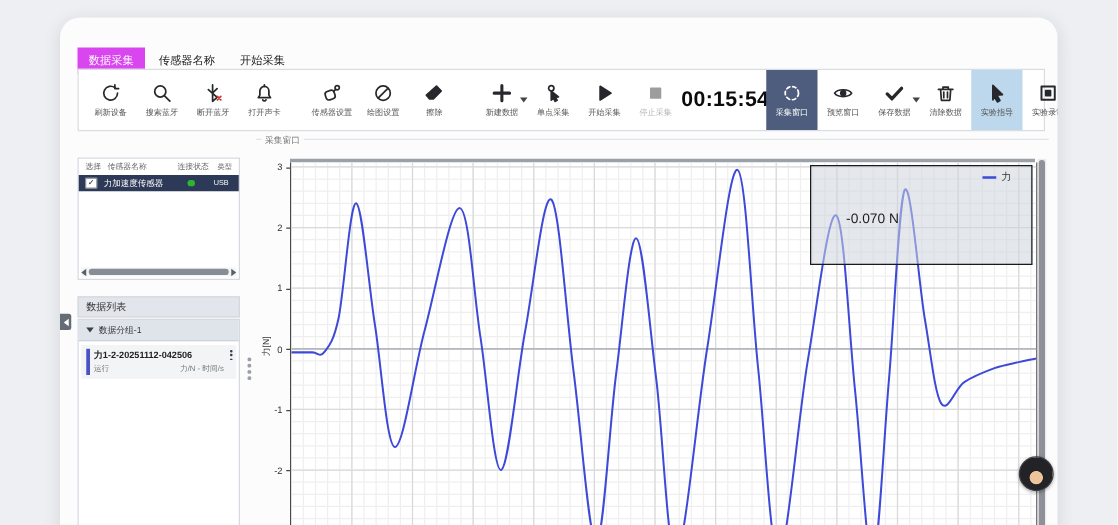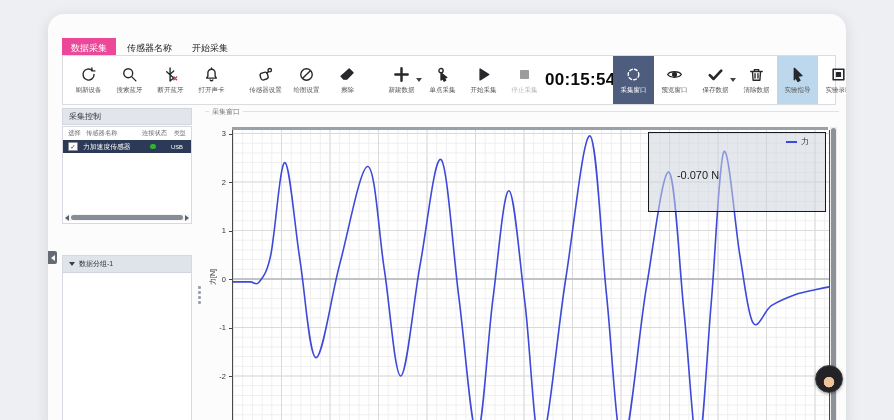--- a/index.html
+++ b/index.html
@@ -3,21 +3,21 @@
 <meta charset="utf-8">
 <style>
   html,body{margin:0;padding:0}
   body{position:relative;width:894px;height:420px;overflow:hidden;background:#edeff2;
        font-family:"Liberation Sans",sans-serif;-webkit-font-smoothing:antialiased}
   #window{position:absolute;left:48px;top:14px;width:798px;height:420px;background:#fcfcfd;
           border-radius:16px;box-shadow:0 3px 14px rgba(30,40,60,.12);overflow:hidden}
   
   .tabs{position:absolute;left:14px;top:24px;display:flex;gap:2px}
   .tab{font-size:9px;padding:4px 9px;color:#222;cursor:pointer}
-  .tab.active{background:#ec4899;color:#fff}
+  .tab.active{background:#d946ef;color:#fff}
   
   .toolbar{position:absolute;left:14px;top:41px;width:774px;height:50px;border:1px solid #d9dde2;
            background:#fff;display:flex;align-items:center;box-sizing:border-box;padding-left:5px}
   .tbtn{position:relative;width:41px;height:46px;display:flex;flex-direction:column;align-items:center;
         justify-content:center;gap:3px;cursor:pointer;flex:0 0 auto}
   .tbtn .ticon{width:17px;height:17px;color:#26282b;display:block}
   .tbtn .ticon svg{width:100%;height:100%;display:block}
   .tlabel{font-size:6.5px;color:#555;white-space:nowrap}
   .tbtn.gap{margin-left:13px}
   .tbtn.primary{background:#4e5d7d;height:48px}
@@ -250,21 +250,20 @@
               <rect x="3" y="3" width="10" height="10" stroke-width="1.5"></rect>
               <rect x="6.2" y="6.2" width="3.6" height="3.6" fill="currentColor"></rect>
             </svg>
           </span>
           <span class="tlabel">实验录制</span>
         </div>
       </span>
 
   </div>
 
-  <div class="panel-hd" id="hd1" style="top:94px">采集控制</div>
 
   <div class="card" id="card1">
     <div class="thead">
       <span class="c1">选择</span>
       <span class="c2">传感器名称</span>
       <span class="c3">连接状态</span>
       <span class="c4">类型</span>
     </div>
     <div class="trow">
       <span class="c1">
@@ -276,25 +275,38 @@
         </span>
       <span class="c4">USB</span>
     </div>
     <div class="hscroll">
       <span class="arrL"></span>
       <span class="hthumb"></span>
       <span class="arrR"></span>
     </div>
   </div>
 
+  <div class="panel-hd" id="hd2" style="top:223px">数据列表</div>
 
   <div class="card" id="card2">
     <div class="grp">
       <span class="tri"></span>
       <span>数据分组-1</span>
+    </div>
+    <div class="ditem">
+      <div class="dtitle">力1-2-20251112-042506</div>
+      <div class="dsub">
+        <span>运行</span>
+        <span>力/N - 时间/s</span>
+      </div>
+      <span class="kebab">
+          <i></i>
+          <i></i>
+          <i></i>
+        </span>
     </div>
   </div>
 
   <div class="splitter">
       <i></i>
       <i></i>
       <i></i>
       <i></i>
     </div>
   <div class="collapse">

